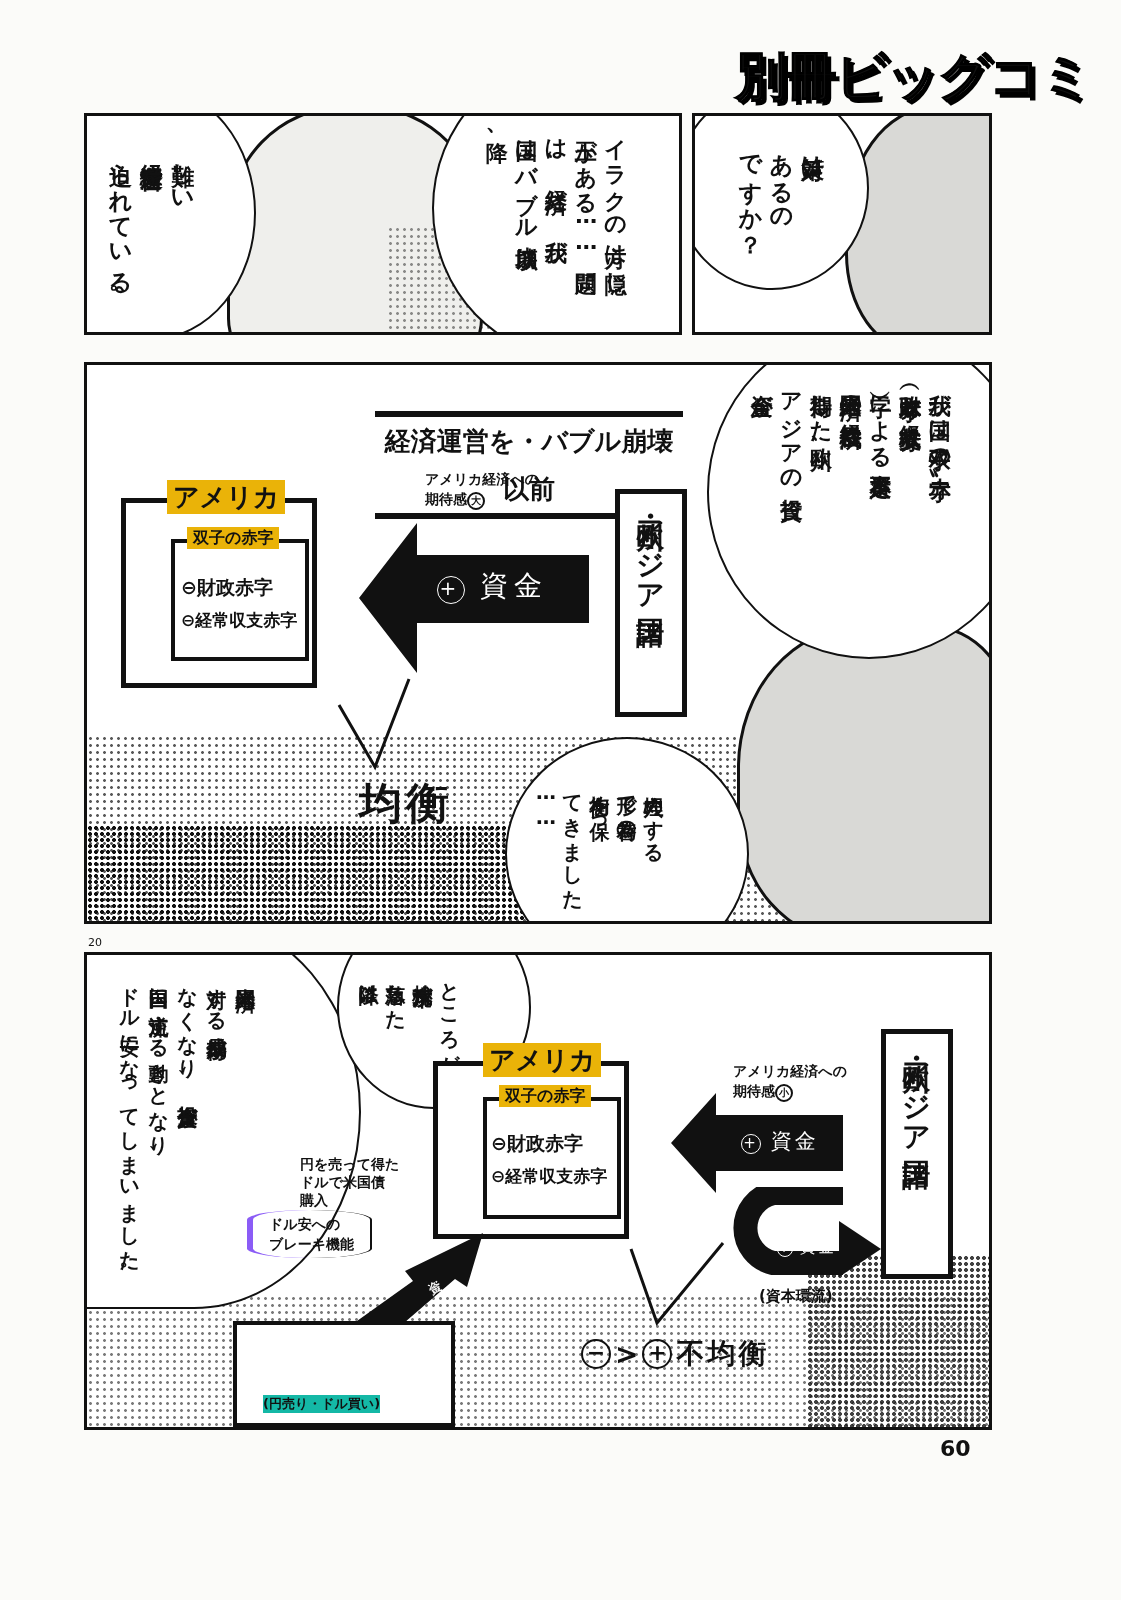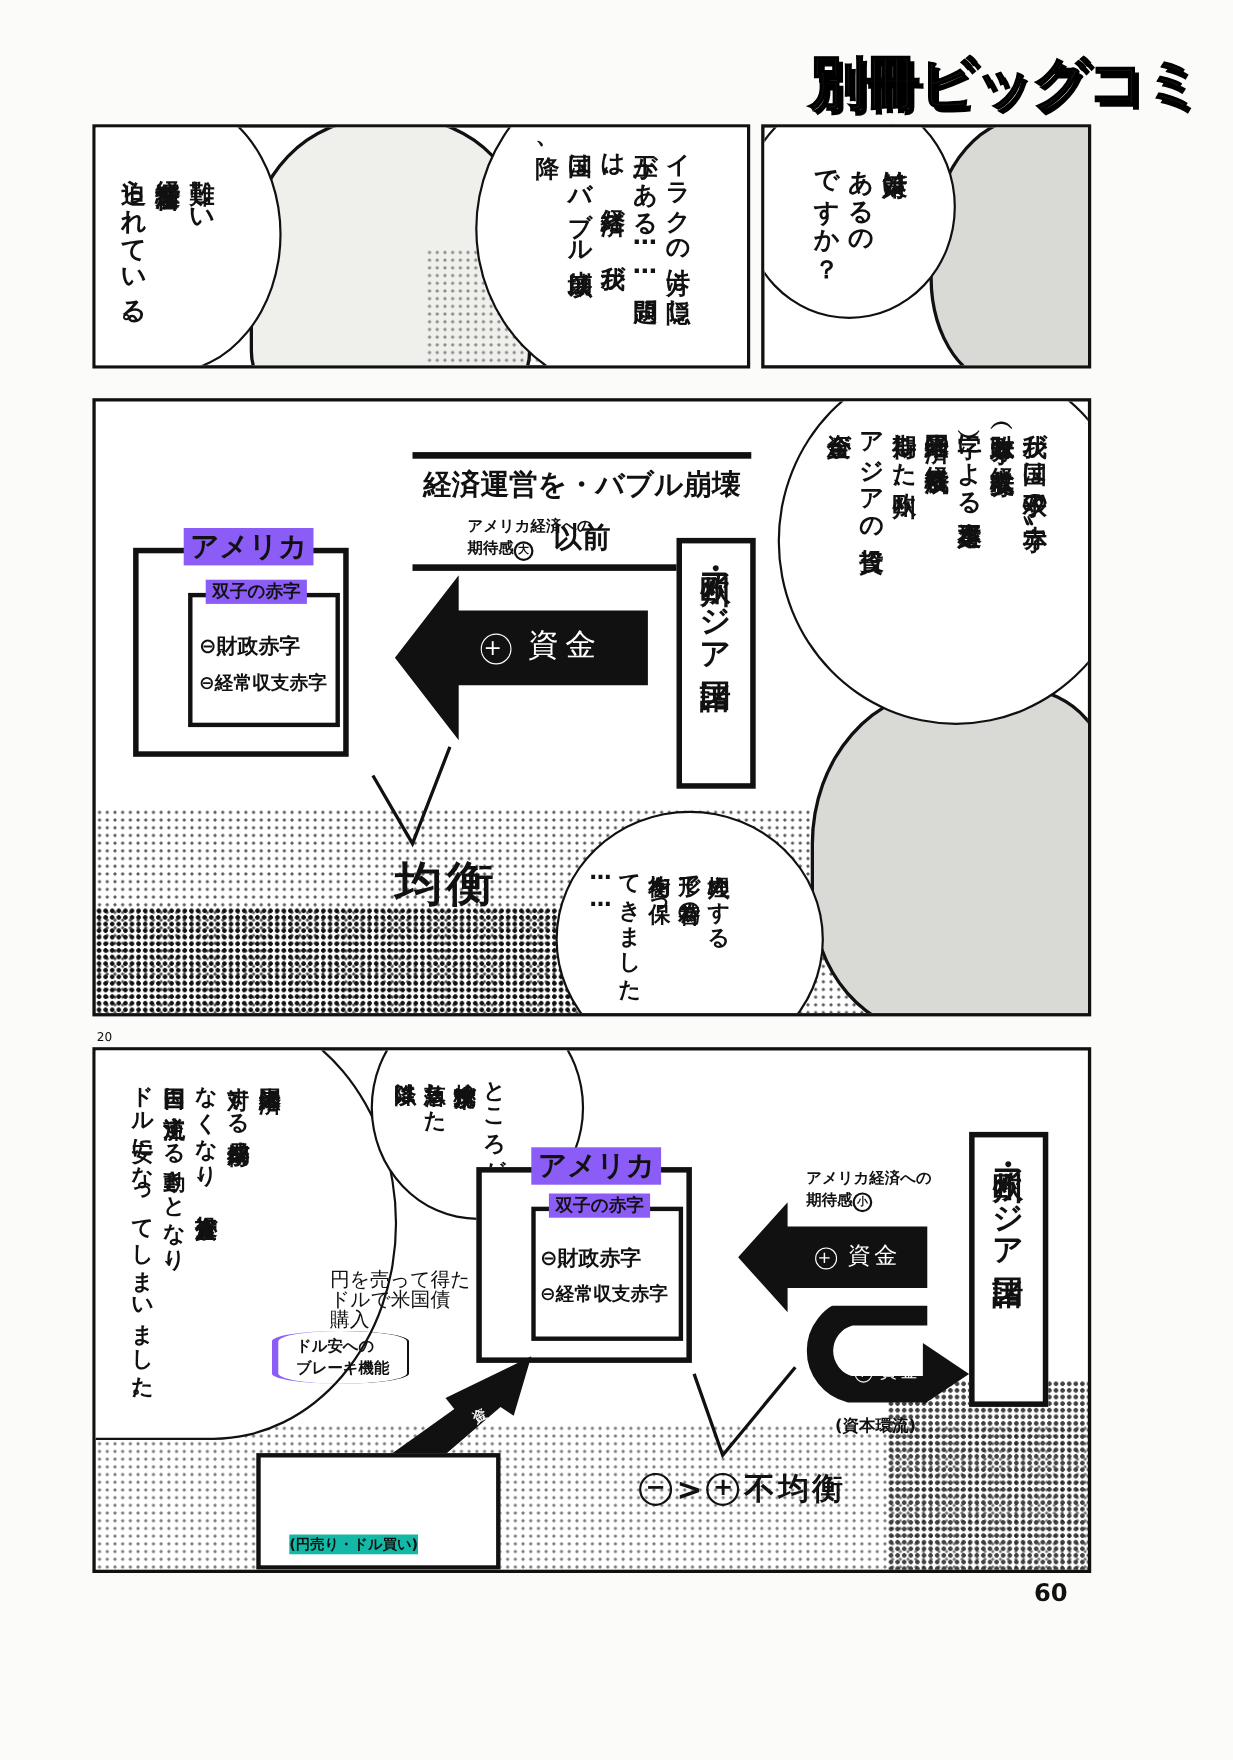--- a/index.html
+++ b/index.html
@@ -5,21 +5,21 @@
   html, body { margin:0; padding:0; }
   body { width:1121px; height:1600px; background:#fbfbf9; position:relative; overflow:hidden;
          font-family:"DejaVu Sans","Liberation Sans",sans-serif; color:#111; }
   .abs { position:absolute; }
   .vt { writing-mode:vertical-rl; text-orientation:upright; font-weight:bold; letter-spacing:1px; line-height:1.35; white-space:pre; }
   .panel { position:absolute; border:3px solid #111; background:#fff; overflow:hidden; box-sizing:border-box; }
   .dots { background-image: radial-gradient(#222 1.2px, transparent 1.6px); background-size:7px 7px; }
   .dots-dense { background-image: radial-gradient(#111 1.8px, transparent 2.2px); background-size:6px 6px; }
   .bubble { position:absolute; background:#fff; border:2px solid #111; border-radius:50%; }
   .box { position:absolute; border:5px solid #111; background:#fff; box-sizing:border-box; }
-  .frame-label { position:absolute; background:#8b5cf6; padding:0 6px; font-weight:bold; }
+  .frame-label { position:absolute; background:#eab308; padding:0 6px; font-weight:bold; }
   .title-bar { position:absolute; border-top:6px solid #111; border-bottom:6px solid #111; text-align:center; font-weight:bold; }
   .circ { display:inline-block; border:2px solid currentColor; border-radius:50%; text-align:center; box-sizing:border-box; font-weight:bold; }
   .face { position:absolute; background:#d9d9d6; border:3px solid #111; }
 </style>
 </head>
 <body>
 
 <div class="abs" style="left:735px; top:46px; height:60px; font-size:52px; font-weight:bold; letter-spacing:-2px; line-height:60px;">
   <span style="-webkit-text-stroke:1px #000; text-shadow:4px 4px 0 #000;">別冊ビッグコミック</span>
 </div>
@@ -148,21 +148,21 @@
   </svg>
   <div class="abs" style="left:690px; top:282px; color:#fff; font-size:16px; letter-spacing:2px;">
     <span class="circ" style="width:16px;height:16px;font-size:12px;line-height:12px;border-width:1px;font-weight:normal;">+</span>
     <span>資金</span>
   </div>
   <div class="abs" style="left:672px; top:332px; font-size:15px; font-weight:bold;">(資本環流)</div>
 
   <div class="box" style="left:794px; top:74px; width:72px; height:250px;"></div>
   <div class="abs vt" style="left:810px; top:88px; font-size:28px; height:230px; letter-spacing:0;">欧州・アジア諸国</div>
 
-  <div class="abs" style="left:213px; top:200px; font-size:18px; font-weight:normal; white-space:pre; line-height:18px;">円を売って得た
+  <div class="abs" style="left:213px; top:200px; font-size:14px; font-weight:bold; white-space:pre; line-height:18px;">円を売って得た
 ドルで米国債
 購入</div>
   <div class="abs" style="left:160px; top:255px; font-size:14px; font-weight:bold; border-left:6px solid #8b5cf6; border-right:2px solid #111; border-radius:50%/20%; padding:4px 16px;">
     <span style="white-space:pre; line-height:20px;">ドル安への
 ブレーキ機能</span>
   </div>
 
   <svg class="abs" style="left:256px; top:276px;" width="160" height="110" viewBox="0 0 160 110">
     <polygon points="0,100 70,50 62,40 140,2 124,56 112,48 40,110" fill="#111"></polygon>
   </svg>

